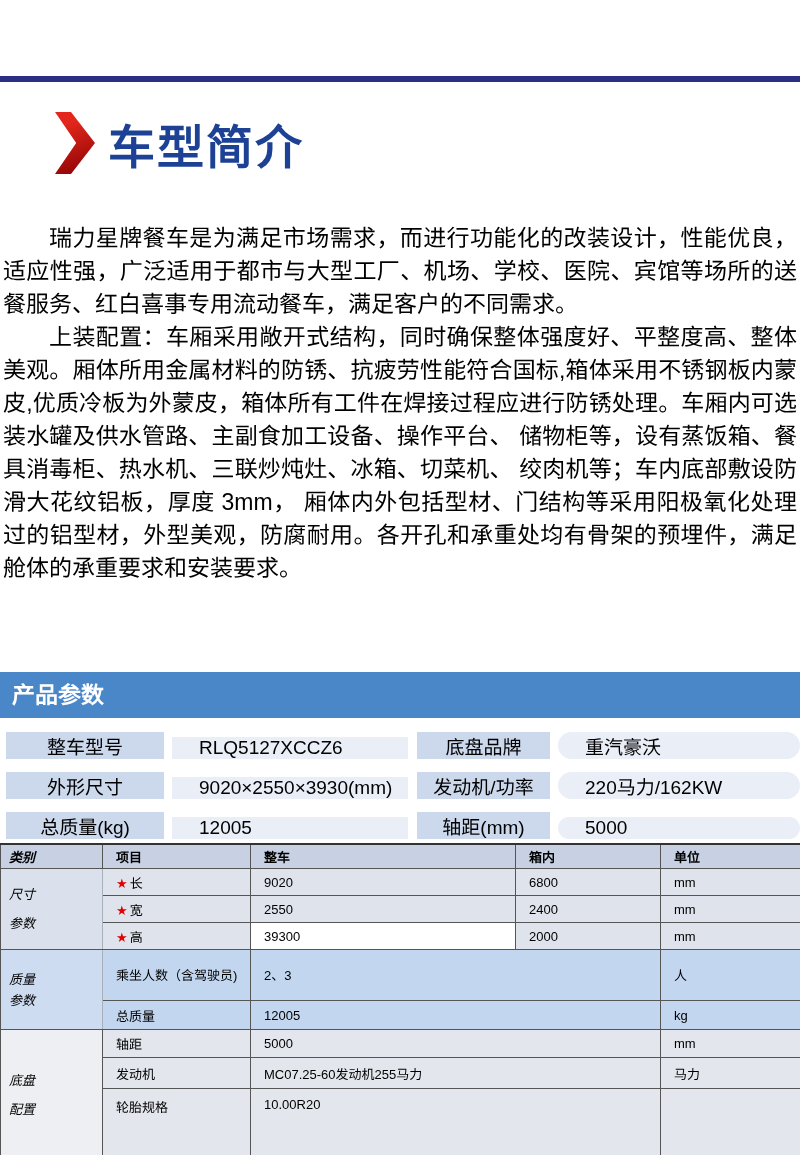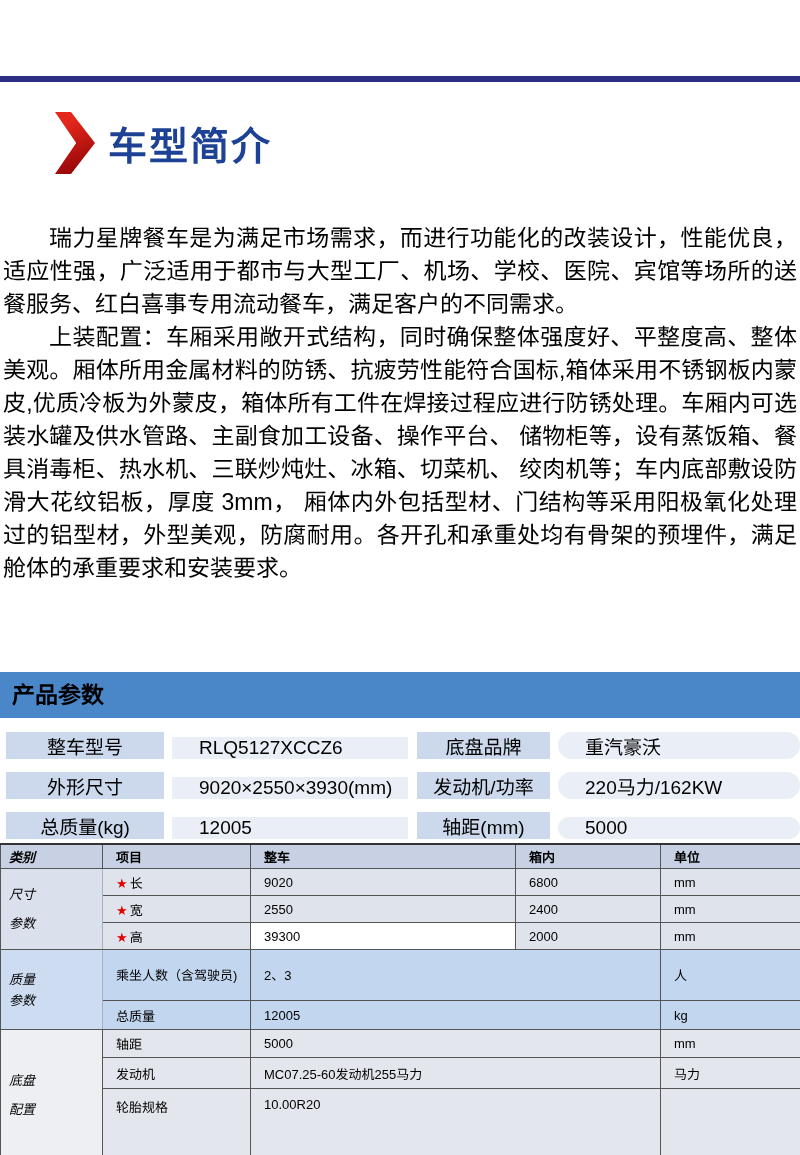--- a/index.html
+++ b/index.html
@@ -28,21 +28,21 @@
     height: 62px;
   }
   .chevron {
     width: 40px;
     height: 62px;
     background: linear-gradient(160deg, var(--chevron-red, #e3271c) 20%, var(--chevron-red-dark, #9a0808) 85%);
     clip-path: polygon(0% 0%, 40% 0%, 100% 50%, 40% 100%, 0% 100%, 53% 50%);
   }
   .section-title {
     margin-left: 13px;
-    font-size: 39px;
+    font-size: 47px;
     font-weight: bold;
     letter-spacing: 2px;
     color: var(--title-blue, #1d4295);
   }
 
   
   .intro {
     margin-top: 48px;
     height: 450px;
     overflow: hidden;
@@ -52,21 +52,21 @@
     line-height: 33px;
     text-align: justify;
   }
   .intro p { margin: 0; text-indent: 2em; }
 
   
   .banner {
     height: 46px;
     line-height: 46px;
     background: var(--banner-blue, #4a87c9);
-    color: #000000;
+    color: #ffffff;
     font-size: 23px;
     font-weight: bold;
     padding-left: 12px;
   }
 
   
   .qtable { margin: 5px 0 0 6px; }
   .qrow { display: flex; height: 36px; margin-bottom: 4px; align-items: flex-end; }
   .qcell { display: flex; align-items: center; font-size: 19px; box-sizing: border-box; }
   .qlabel { background: var(--label-cell, #ccd9ed); justify-content: center; }

